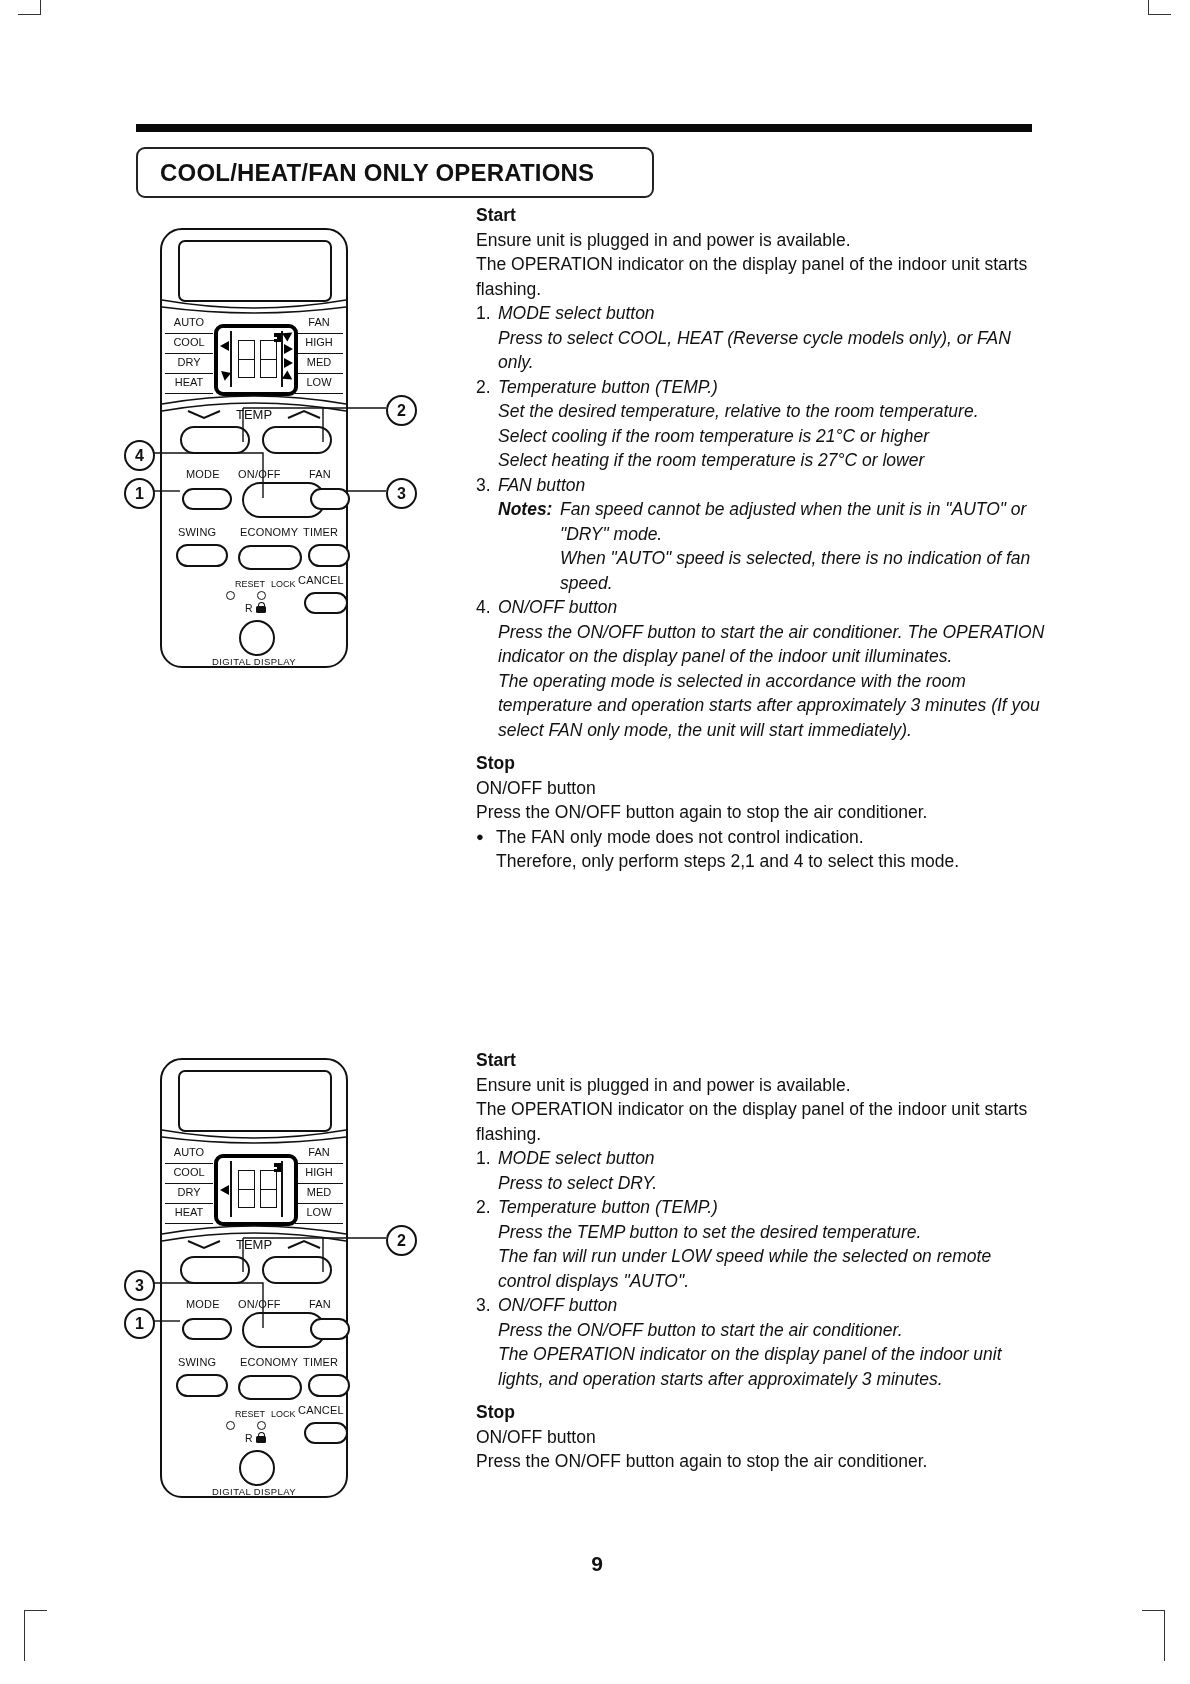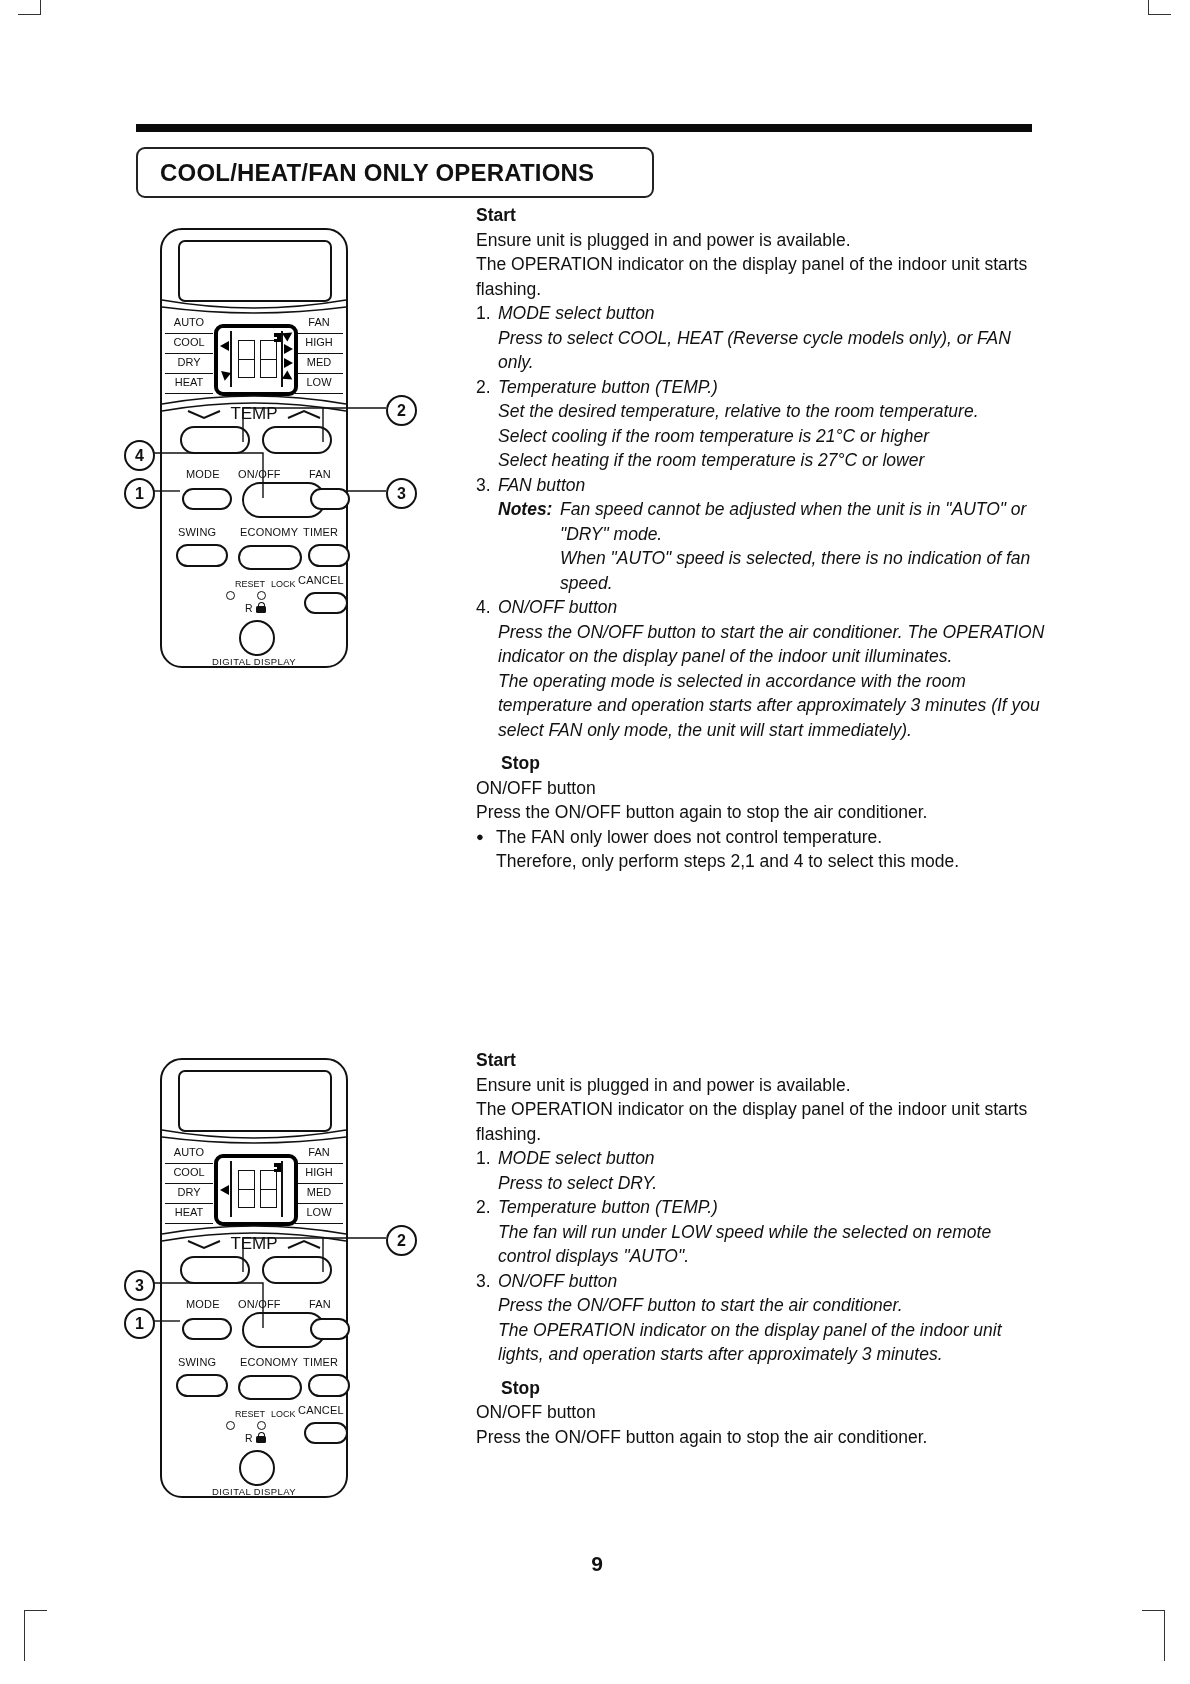--- a/index.html
+++ b/index.html
@@ -17,21 +17,21 @@
   .top-rule { position:absolute; left:136px; top:124px; width:896px; height:8px; background:#0a0a0a; }
   .title-box { position:absolute; border:2.5px solid #222; border-radius:9px; background:#fff;
                font-weight:bold; font-size:24px; letter-spacing:.2px; display:flex; align-items:center; }
   .title-box-1 { left:136px; top:147px; width:492px; height:47px; padding-left:22px; }
   .title-box-2 { left:136px; top:987px; width:320px; height:48px; padding-left:18px; }
   
   .col { position:absolute; left:476px; width:570px; font-size:17.5px; line-height:24.5px; }
   .col-1 { top:203px; }
   .col-2 { top:1048px; }
   .h-bold { font-weight:bold; }
-  .stop-h { font-weight:bold; margin-top:9px;margin-left:25px; }
+  .stop-h { font-weight:bold; margin-top:9px; }
   .step { display:flex; }
   .step-num { width:22px; flex:none; }
   .step-content { flex:1;font-style:italic; }
   .notes { display:flex; }
   .notes-label { font-weight:bold; width:62px; flex:none; }
   .notes-text { flex:1; }
   .bullet-row { display:flex; }
   .bullet-dot { width:20px; flex:none; font-size:13px; line-height:24.5px; }
   .bullet-text { flex:1; }
   
@@ -57,21 +57,21 @@
   .lcd-digit::after { content:""; position:absolute; left:0; right:0; top:50%; border-top:1.6px solid #111; }
   .lcd-d1 { left:20px; } .lcd-d2 { left:42px; }
   .lcd-glyph { position:absolute; right:13px; top:5px; width:7px; height:9px; background:#000; }
   .lcd-glyph::after { content:""; position:absolute; left:0; top:3.5px; width:3px; height:2px; background:#fff; }
   .tri-l { position:absolute; width:0; height:0; border-top:5px solid transparent;
            border-bottom:5px solid transparent; border-right:9px solid #000; }
   .tri-r { position:absolute; width:0; height:0; border-top:5px solid transparent;
            border-bottom:5px solid transparent; border-left:9px solid #000; }
   .rc-temp-row { position:absolute; left:0; top:174px; width:100%; height:20px;
                  display:flex; align-items:center; justify-content:space-between;
-                 padding:0 24px; box-sizing:border-box; font-size:17px; }
+                 padding:0 24px; box-sizing:border-box; font-size:13px; }
   .rc-btn { position:absolute; border:2px solid #111; border-radius:999px; background:#fff; box-sizing:border-box; }
   .rc-lbl { position:absolute; font-size:11px; letter-spacing:.2px; }
   .rc-dot { position:absolute; width:9px; height:9px; border:1.6px solid #111; border-radius:50%; background:#fff; box-sizing:border-box; }
   .rc-tinytext { position:absolute; font-size:9px;padding-left:17px; }
   .lock { position:absolute; width:10px; height:7px; background:#111; border-radius:1.5px; }
   .lock::before { content:""; position:absolute; left:1.5px; top:-4px; width:7px; height:5px;
                   border:1.6px solid #111; border-bottom:none; border-radius:4px 4px 0 0; box-sizing:border-box; }
   .rc-bigcircle { position:absolute; left:77px; top:390px; width:32px; height:32px;
                   border:2.5px solid #111; border-radius:50%; }
   .rc-ddisplay { position:absolute; left:0; top:426px; width:100%; text-align:center;
@@ -223,21 +223,21 @@
         <div>Press the ON/OFF button to start the air conditioner. The OPERATION indicator on the display panel of the indoor unit illuminates.</div>
         <div>The operating mode is selected in accordance with the room temperature and operation starts after approximately 3 minutes (If you select FAN only mode, the unit will start immediately).</div>
       </div>
     </div>
     <div class="stop-h">Stop</div>
     <div>ON/OFF button</div>
     <div>Press the ON/OFF button again to stop the air conditioner.</div>
     <div class="bullet-row">
       <span class="bullet-dot">●</span>
       <div class="bullet-text">
-        <div>The FAN only lower does not control temperature.</div>
+        <div>The FAN only mode does not control indication.</div>
         <div>Therefore, only perform steps 2,1 and 4 to select this mode.</div>
       </div>
     </div>
   </div>
 
 
   <div class="diagram d2">
     <div class="rc-body">
       <div class="rc-window"></div>
       <div class="rc-col rc-col-l">
@@ -322,20 +322,21 @@
       <span class="step-num">1.</span>
       <div class="step-content">
         <div>MODE select button</div>
         <div>Press to select DRY.</div>
       </div>
     </div>
     <div class="step">
       <span class="step-num">2.</span>
       <div class="step-content">
         <div>Temperature button (TEMP.)</div>
+        <div>Press the TEMP button to set the desired temperature.</div>
         <div>The fan will run under LOW speed while the selected on remote control displays "AUTO".</div>
       </div>
     </div>
     <div class="step">
       <span class="step-num">3.</span>
       <div class="step-content">
         <div>ON/OFF button</div>
         <div>Press the ON/OFF button to start the air conditioner.</div>
         <div>The OPERATION indicator on the display panel of the indoor unit lights, and operation starts after approximately 3 minutes.</div>
       </div>

